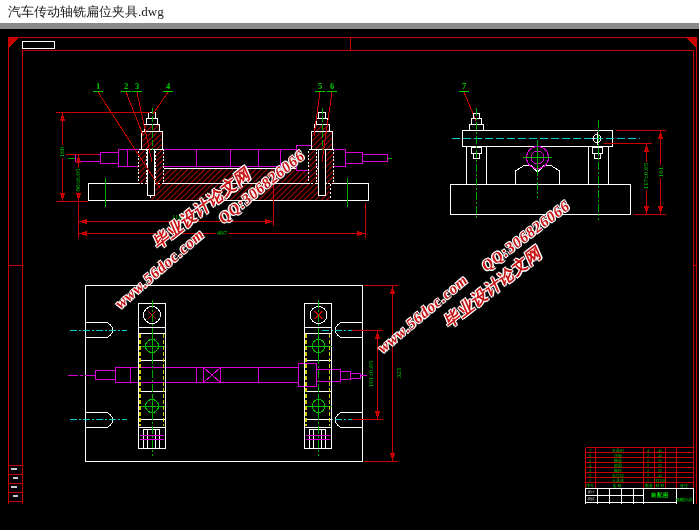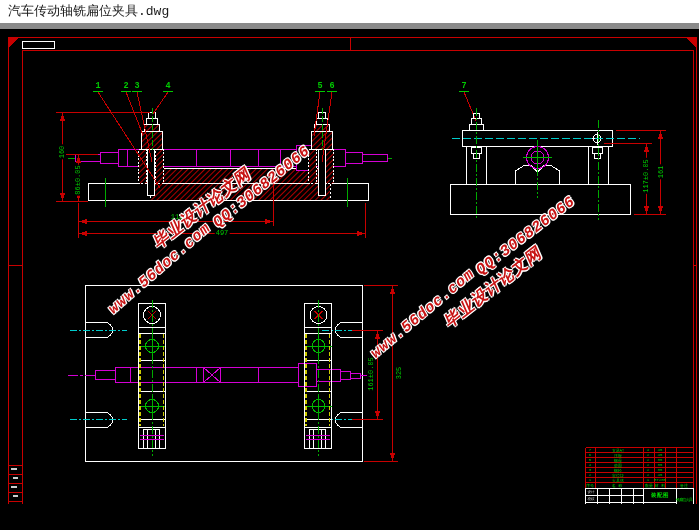--- a/index.html
+++ b/index.html
@@ -1,17 +1,17 @@
 <!DOCTYPE html>
 <html><head>
 <meta charset="utf-8">
 <style>
   html,body{margin:0;padding:0;background:#000;}
   #stage{position:relative;width:699px;height:504px;overflow:hidden;background:#000;
-         font-family:Liberation Mono, monospace;}
+         font-family:Liberation Serif, serif;}
   #titlebar{position:absolute;left:0;top:0;width:699px;height:23px;background:#ffffff;
             color:#1c1c1c;font-size:13px;line-height:23px;padding-left:8px;box-sizing:border-box;}
   #graybar{position:absolute;left:0;top:23px;width:699px;height:6px;background:#8a8a8a;}
   svg{position:absolute;left:0;top:0;}
   .ov{position:absolute;left:0;top:0;width:699px;height:530px;pointer-events:none;}
   .dim,.dimv,.balloon,.bomcell,.tbk,.tbg,.tbw{position:absolute;white-space:nowrap;}
   .dim{transform:translate(-50%,-50%);font-size:7px;color:#00cc00;background:#000;padding:0 1px;}
   .dimv{transform:translate(-50%,-50%) rotate(-90deg);font-size:7px;color:#00cc00;background:#000;padding:0 1px;}
   .balloon{transform:translate(-50%,-50%);font-size:8.5px;font-weight:bold;color:#00cc00;}
   .bomcell{transform:translate(-50%,-50%);font-size:4px;color:#00cc00;}

